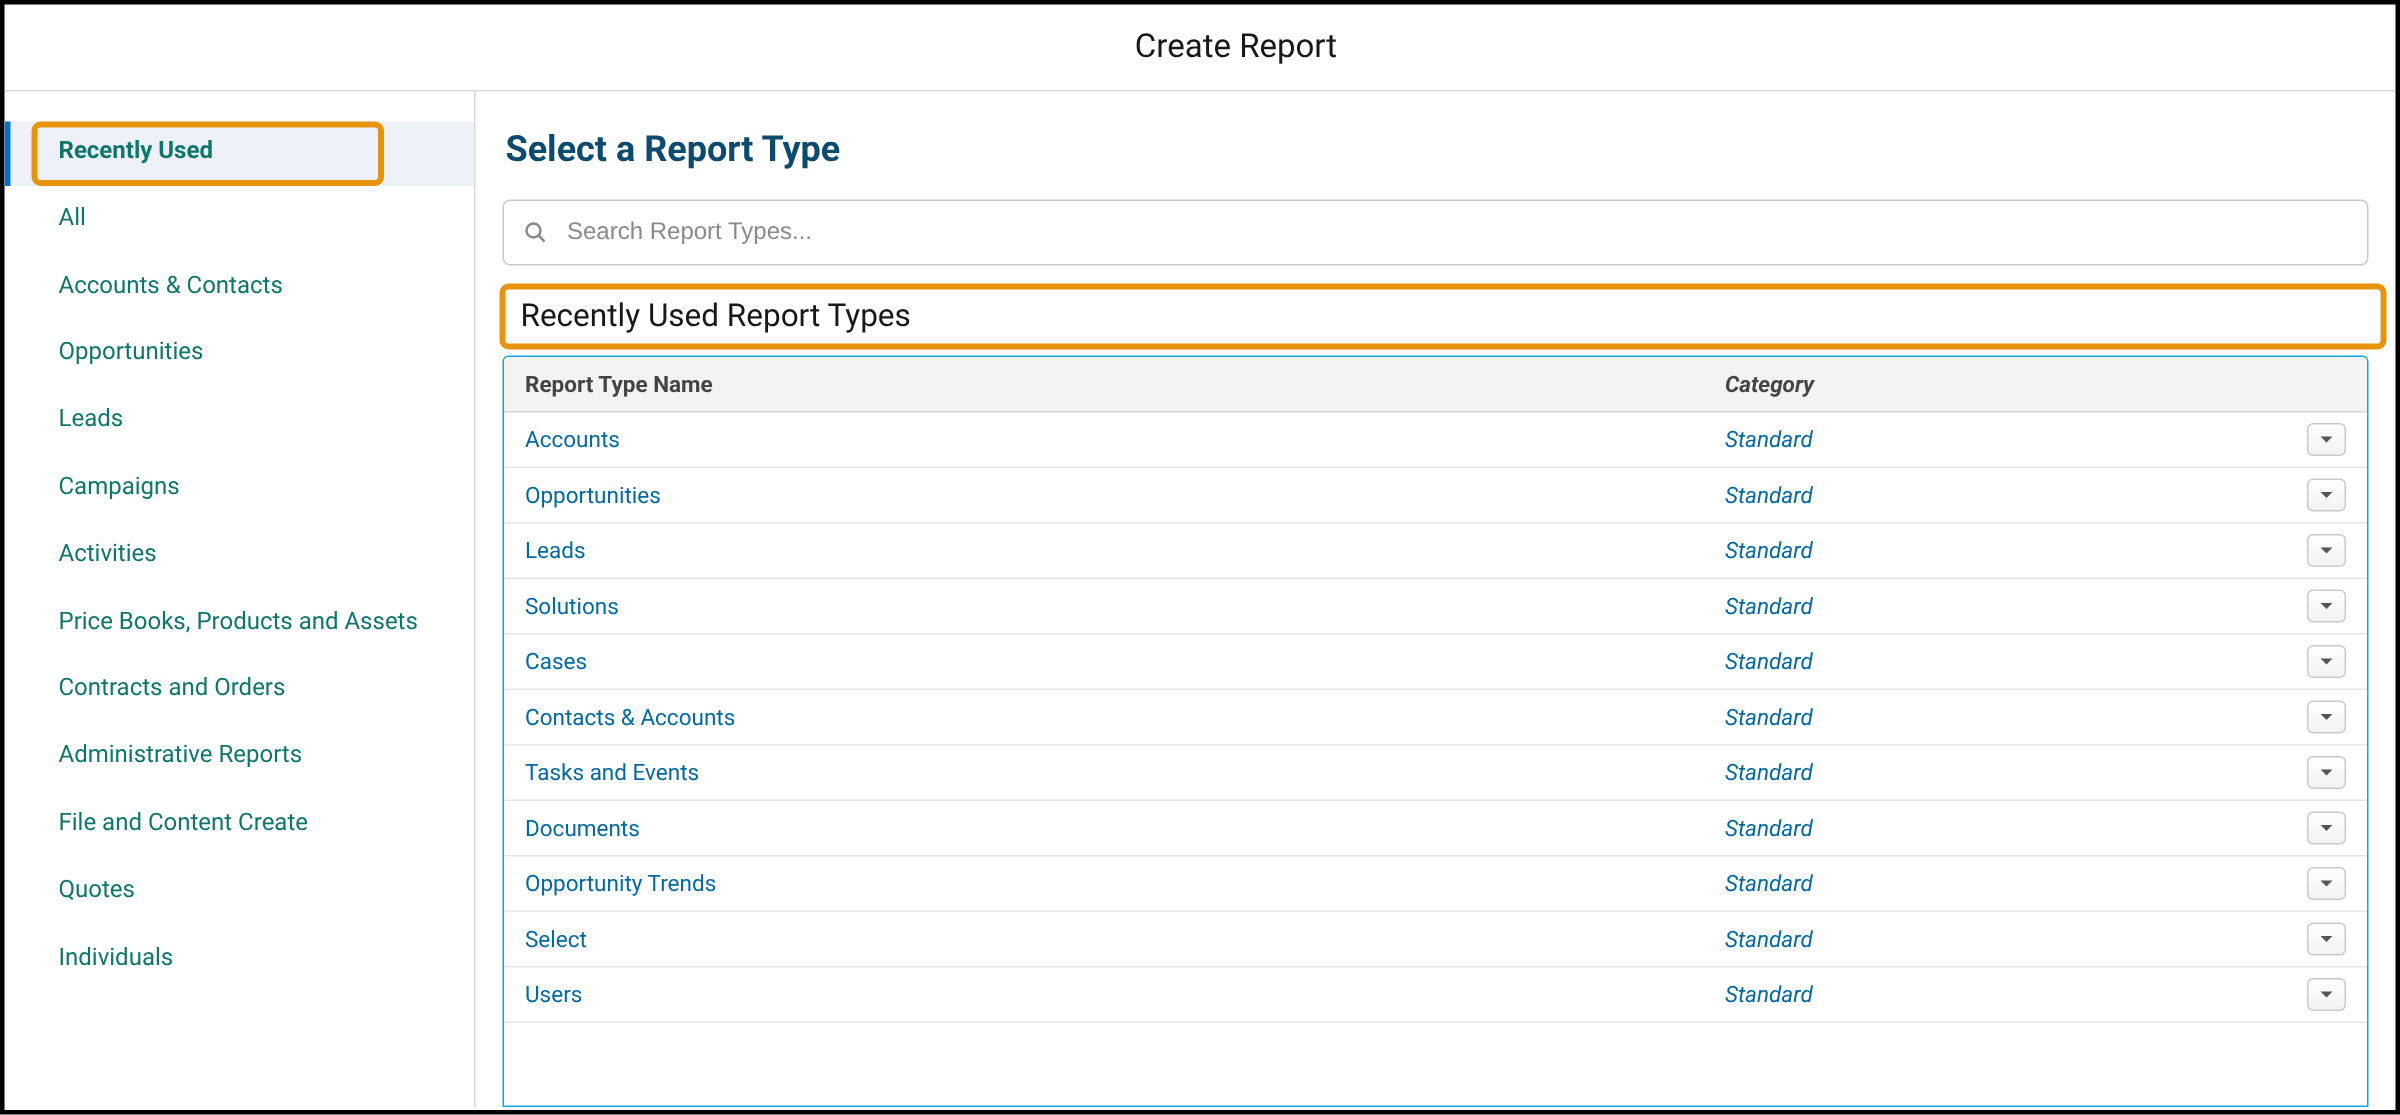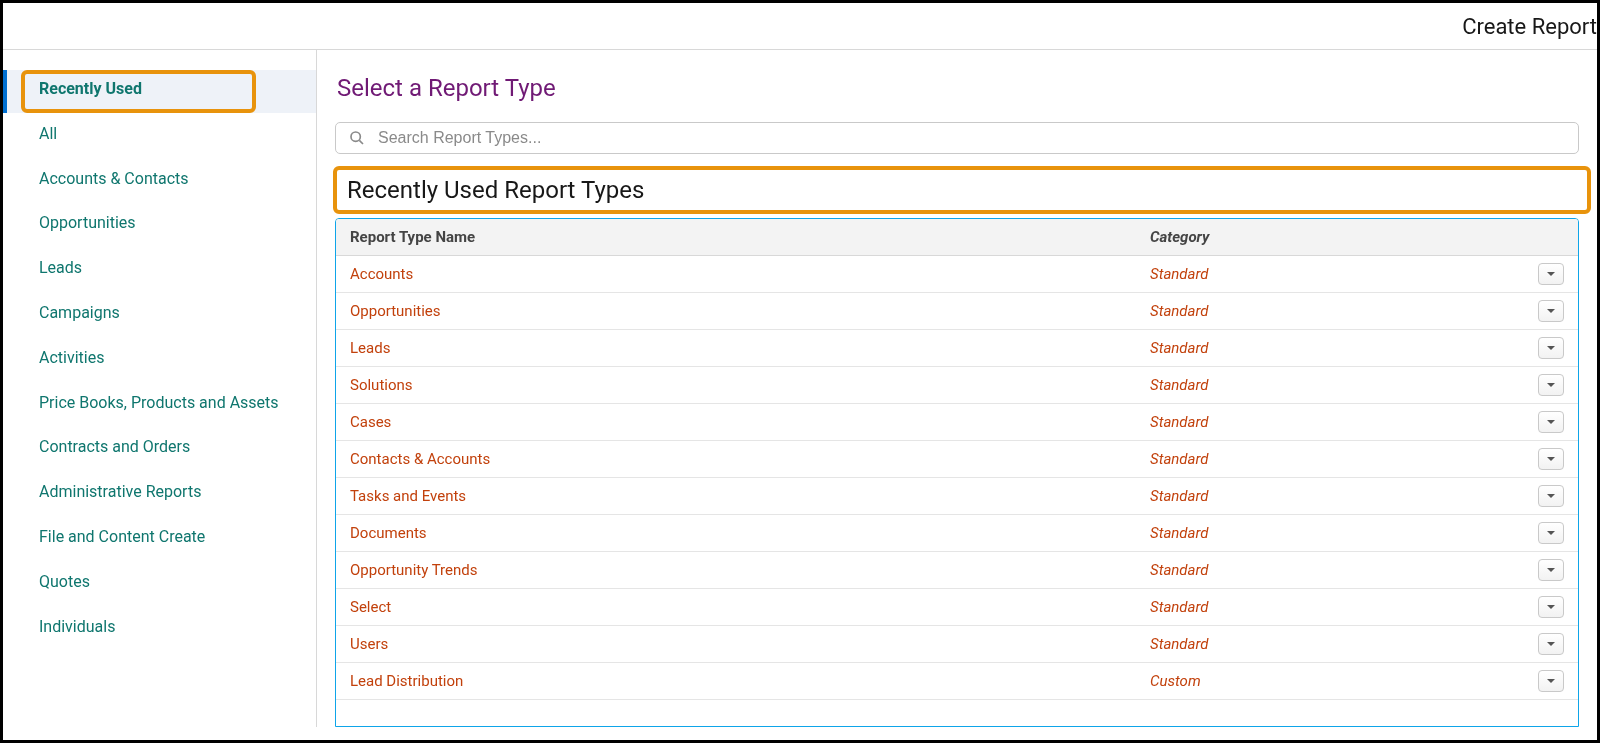--- a/index.html
+++ b/index.html
@@ -10,24 +10,24 @@
     body {
       font-family: -apple-system, BlinkMacSystemFont, "Segoe UI", Roboto, Helvetica, Arial, sans-serif;
       color: #181818;
       background: #fff;
       width: 1600px;
       height: 743px;
       border: 3px solid #000;
       overflow: hidden;
     }
     .header {
-      height: 47px;
+      height: 58px;
       display: flex;
       align-items: center;
-      justify-content: flex-end;
+      justify-content: center;
       border-bottom: 1px solid #d8d8d8;
       padding-left: 48px;
     }
     .header-title {
       font-size: 22px;
       font-weight: 400;
       color: #181818;
     }
     .content {
       display: flex;
@@ -66,32 +66,32 @@
     }
     .main {
       flex: 1;
       padding: 24px 18px 0 18px;
       overflow: hidden;
       display: flex;
       flex-direction: column;
     }
     .main-title {
       font-size: 24px;
-      font-weight: 400;
-      color: #701a75;
+      font-weight: 700;
+      color: #0c4a6e;
       margin-bottom: 20px;
       padding-left: 2px;
     }
     .search-wrapper {
       position: relative;
       margin-bottom: 18px;
     }
     .search-input {
       width: 100%;
-      height: 32px;
+      height: 44px;
       border: 1px solid #c9c9c9;
       border-radius: 5px;
       padding: 0 14px 0 42px;
       font-size: 16px;
       color: #333;
       outline: none;
     }
     .search-input::placeholder {
       color: #8a8a8a;
     }
@@ -103,21 +103,21 @@
       color: #8a8a8a;
       width: 16px;
       height: 16px;
     }
     .section-title-wrap {
       position: relative;
       display: inline-block;
       margin-bottom: 10px;
     }
     .section-title {
-      font-size: 24px;
+      font-size: 21px;
       font-weight: 400;
       color: #181818;
       padding: 4px 12px;
     }
     .highlight-section {
       position: absolute;
       top: -6px;
       left: -2px;
       right: -12px;
       bottom: -6px;
@@ -162,21 +162,21 @@
     }
     .table-row {
       display: flex;
       border-bottom: 1px solid #e5e5e5;
       align-items: center;
       min-height: 36px;
     }
     .table-row .td {
       font-size: 15px;
       padding: 7px 14px;
-      color: #c2410c;
+      color: #0369a1;
     }
     .td.col-name {
       cursor: pointer;
     }
     .row-action-btn {
       width: 26px;
       height: 22px;
       border: 1px solid #c9c9c9;
       border-radius: 4px;
       background: linear-gradient(#fff, #f2f2f2);
@@ -352,27 +352,16 @@
             <div class="td col-name">Users</div>
             <div class="td col-category">Standard</div>
             <div class="td col-action">
               <div class="row-action-btn">
                 <svg viewBox="0 0 10 10">
                   <path d="M1 3 L5 7 L9 3 Z"></path>
                 </svg>
               </div>
             </div>
           </div>
-          <div class="table-row">
-            <div class="td col-name">Lead Distribution</div>
-            <div class="td col-category">Custom</div>
-            <div class="td col-action">
-              <div class="row-action-btn">
-                <svg viewBox="0 0 10 10">
-                  <path d="M1 3 L5 7 L9 3 Z"></path>
-                </svg>
-              </div>
-            </div>
-          </div>
         </div>
     </div>
   </div>
 </div>
 
 </body></html>

